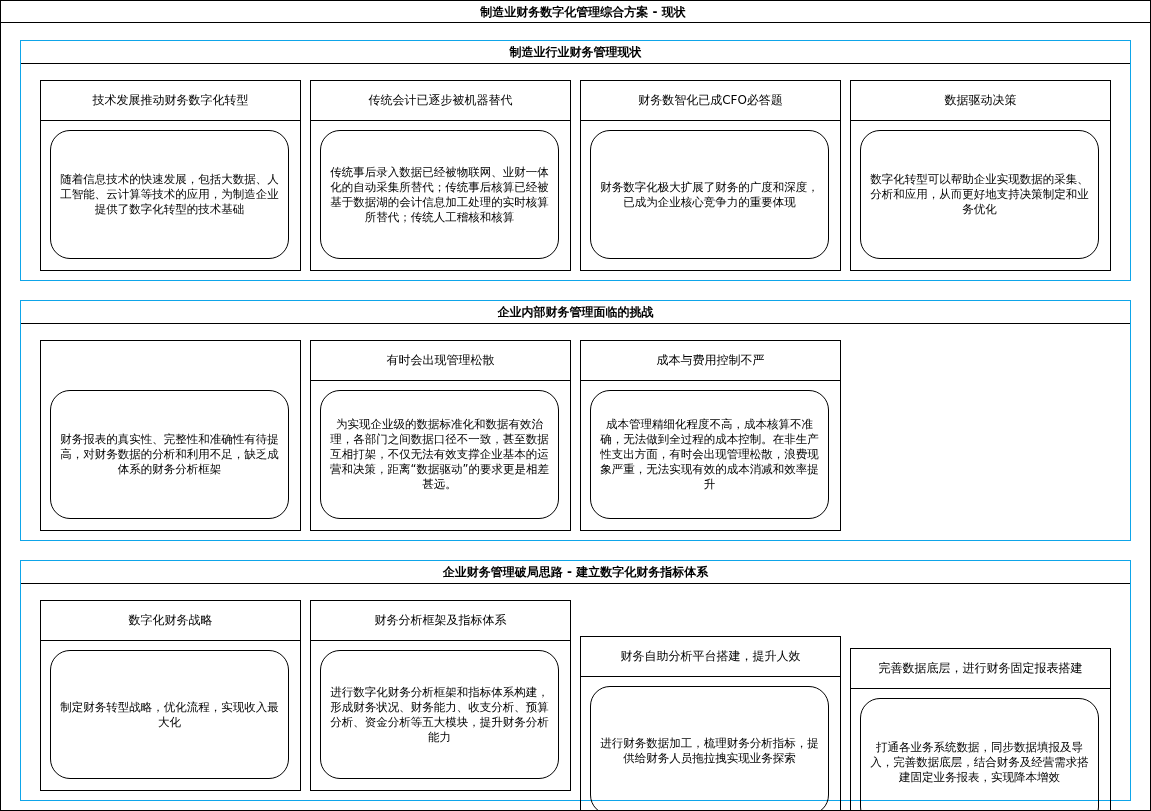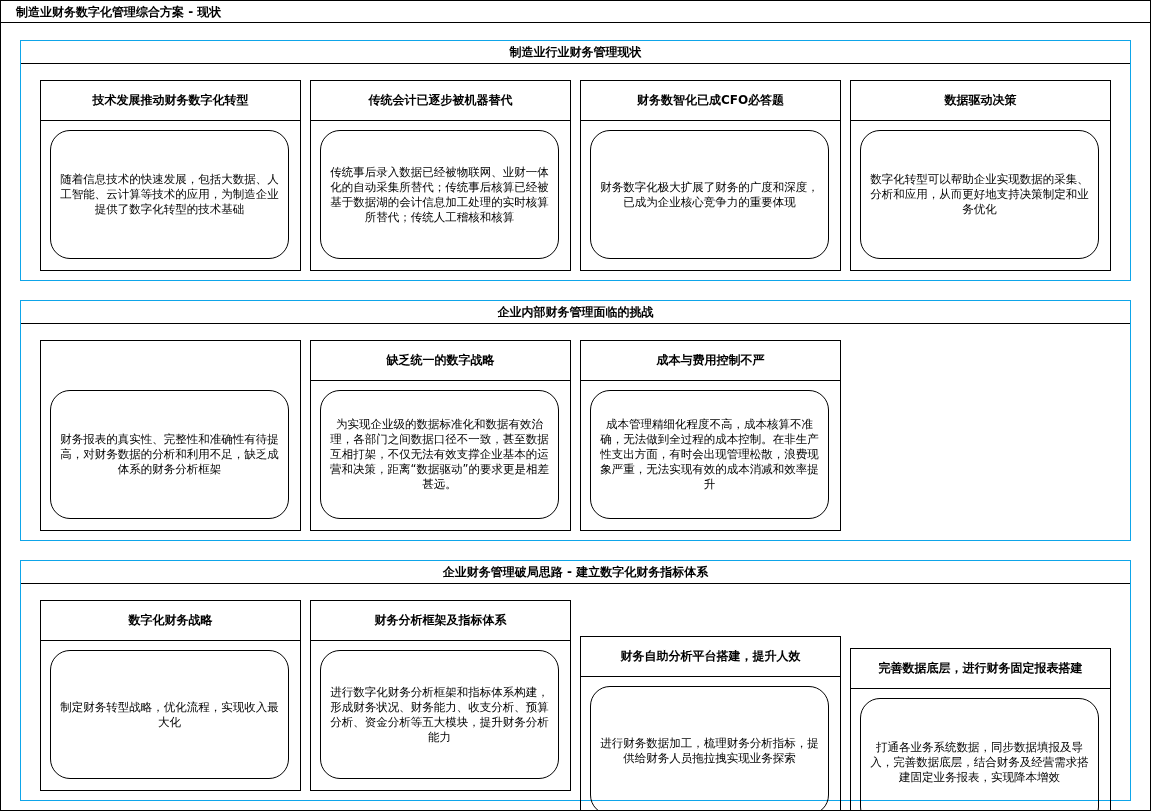--- a/index.html
+++ b/index.html
@@ -1,26 +1,26 @@
 <!DOCTYPE html>
 <html><head>
 <meta charset="utf-8">
 <style>
   html, body { margin:0; padding:0; background:#ffffff; }
   body { width:1151px; height:811px; position:relative; overflow:hidden;
          font-family:"DejaVu Sans","Liberation Sans",sans-serif; color:#000; }
-  .frame { position:absolute; left:0; top:0; width:1149px; height:809px; border:1px solid #000; }
+  .frame { position:absolute; left:0; top:0; width:1149px; height:809px; border:1px solid #000;text-align:center; }
   .frame-title { position:absolute; left:0; top:0; width:1149px; height:22px; border-bottom:1px solid #000;
                  font-size:12px; font-weight:bold; line-height:22px; padding-left:15px; box-sizing:border-box; }
   .section { position:absolute; left:20px; width:1109px; height:239px; border:1px solid #0ea5e9; }
   .section-title { position:absolute; left:0; top:0; width:1109px; height:22px; border-bottom:1px solid #000;
                    font-size:12px; font-weight:bold; text-align:center; line-height:22px; }
   .card { position:absolute; top:39px; width:259px; height:189px; border:1px solid #000; }
   .card-title { position:absolute; left:0; top:0; width:259px; height:39px; border-bottom:1px solid #000;
-                font-size:12px; font-weight:bold; text-align:center; line-height:39px; }
+                font-size:12px; font-weight:normal; text-align:center; line-height:39px; }
   .card-body { position:absolute; left:9px; top:49px; width:239px; height:129px; border:1px solid #000;
                border-radius:20px; display:flex; align-items:center; justify-content:center;
                padding:0 4px; box-sizing:border-box; }
   .card-text { font-size:11.5px; line-height:15px; text-align:center; }
 </style>
 </head>
 <body>
 
 <div class="frame">
   <div class="frame-title">制造业财务数字化管理综合方案 - 现状</div>
@@ -55,21 +55,21 @@
 </div>
 
 <div class="section" style="top:300px;">
   <div class="section-title">企业内部财务管理面临的挑战</div>
   <div class="card" style="left:19px;">
     <div class="card-body">
         <div class="card-text">财务报表的真实性、完整性和准确性有待提高，对财务数据的分析和利用不足，缺乏成体系的财务分析框架</div>
       </div>
   </div>
   <div class="card" style="left:289px;">
-    <div class="card-title">缺乏统一的数字战略</div>
+    <div class="card-title">有时会出现管理松散</div>
     <div class="card-body">
         <div class="card-text">为实现企业级的数据标准化和数据有效治理，各部门之间数据口径不一致，甚至数据互相打架，不仅无法有效支撑企业基本的运营和决策，距离“数据驱动”的要求更是相差甚远。</div>
       </div>
   </div>
   <div class="card" style="left:559px;">
     <div class="card-title">成本与费用控制不严</div>
     <div class="card-body">
         <div class="card-text">成本管理精细化程度不高，成本核算不准确，无法做到全过程的成本控制。在非生产性支出方面，有时会出现管理松散，浪费现象严重，无法实现有效的成本消减和效率提升</div>
       </div>
   </div>

